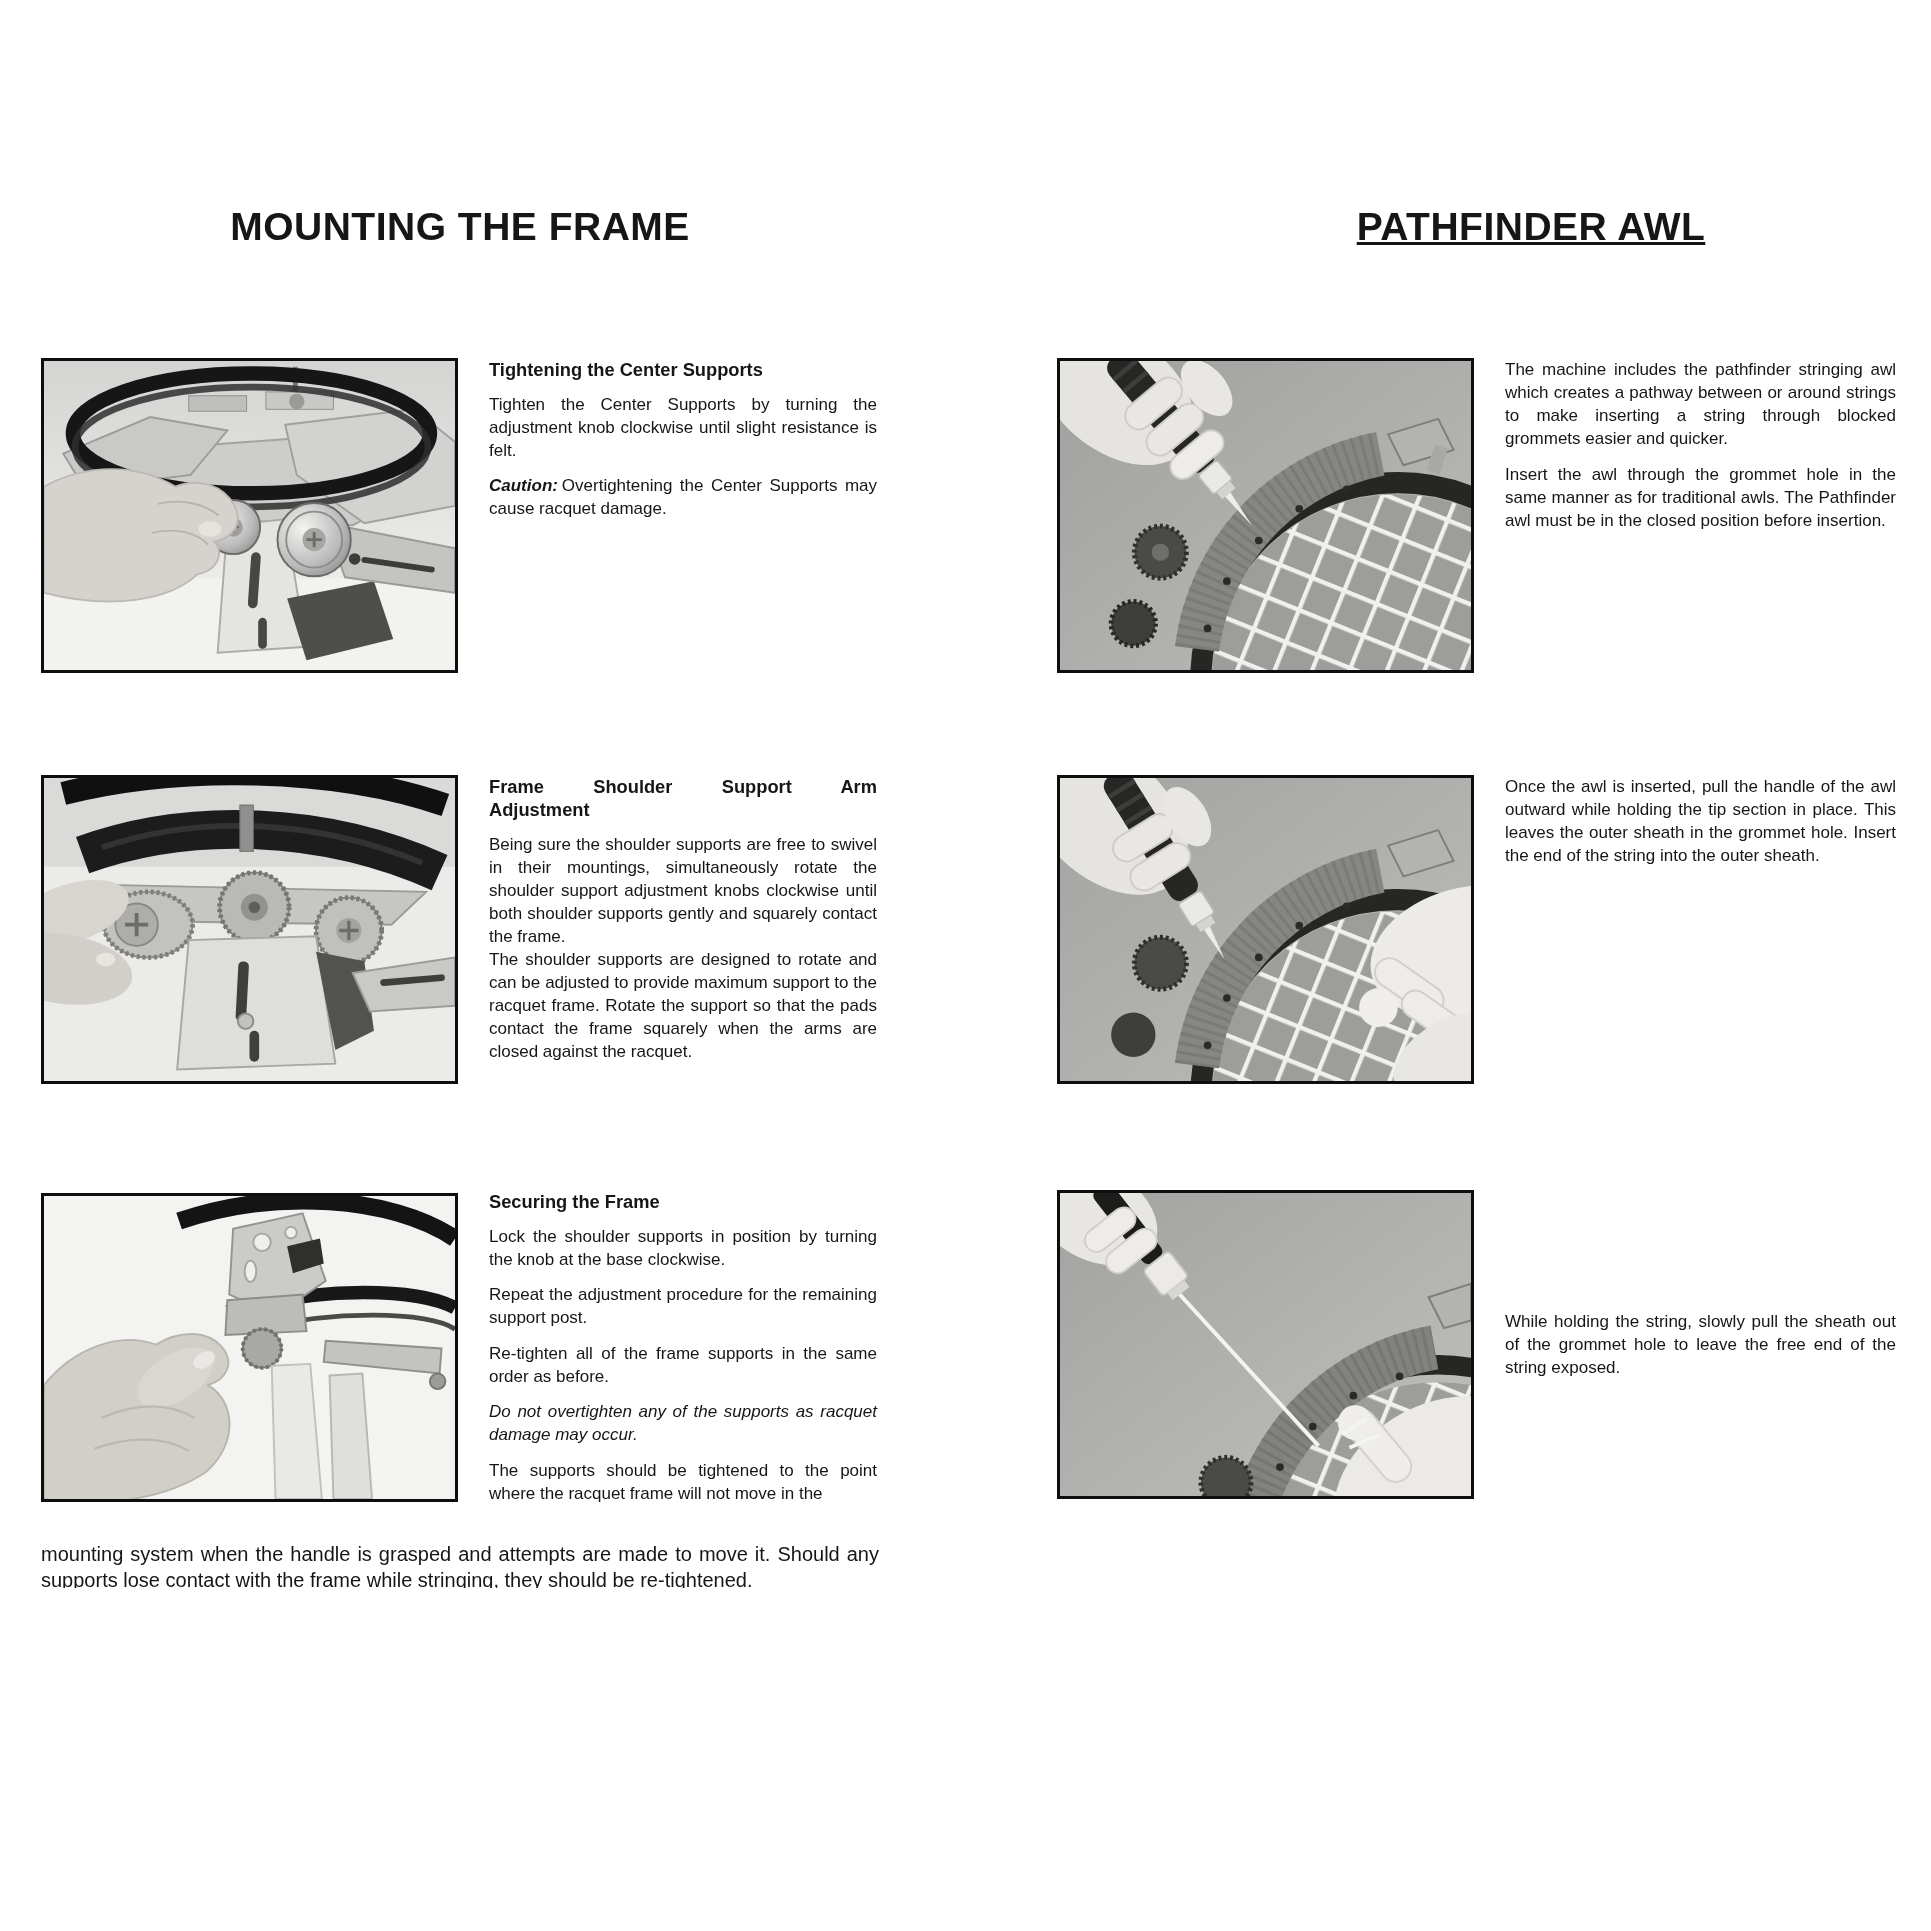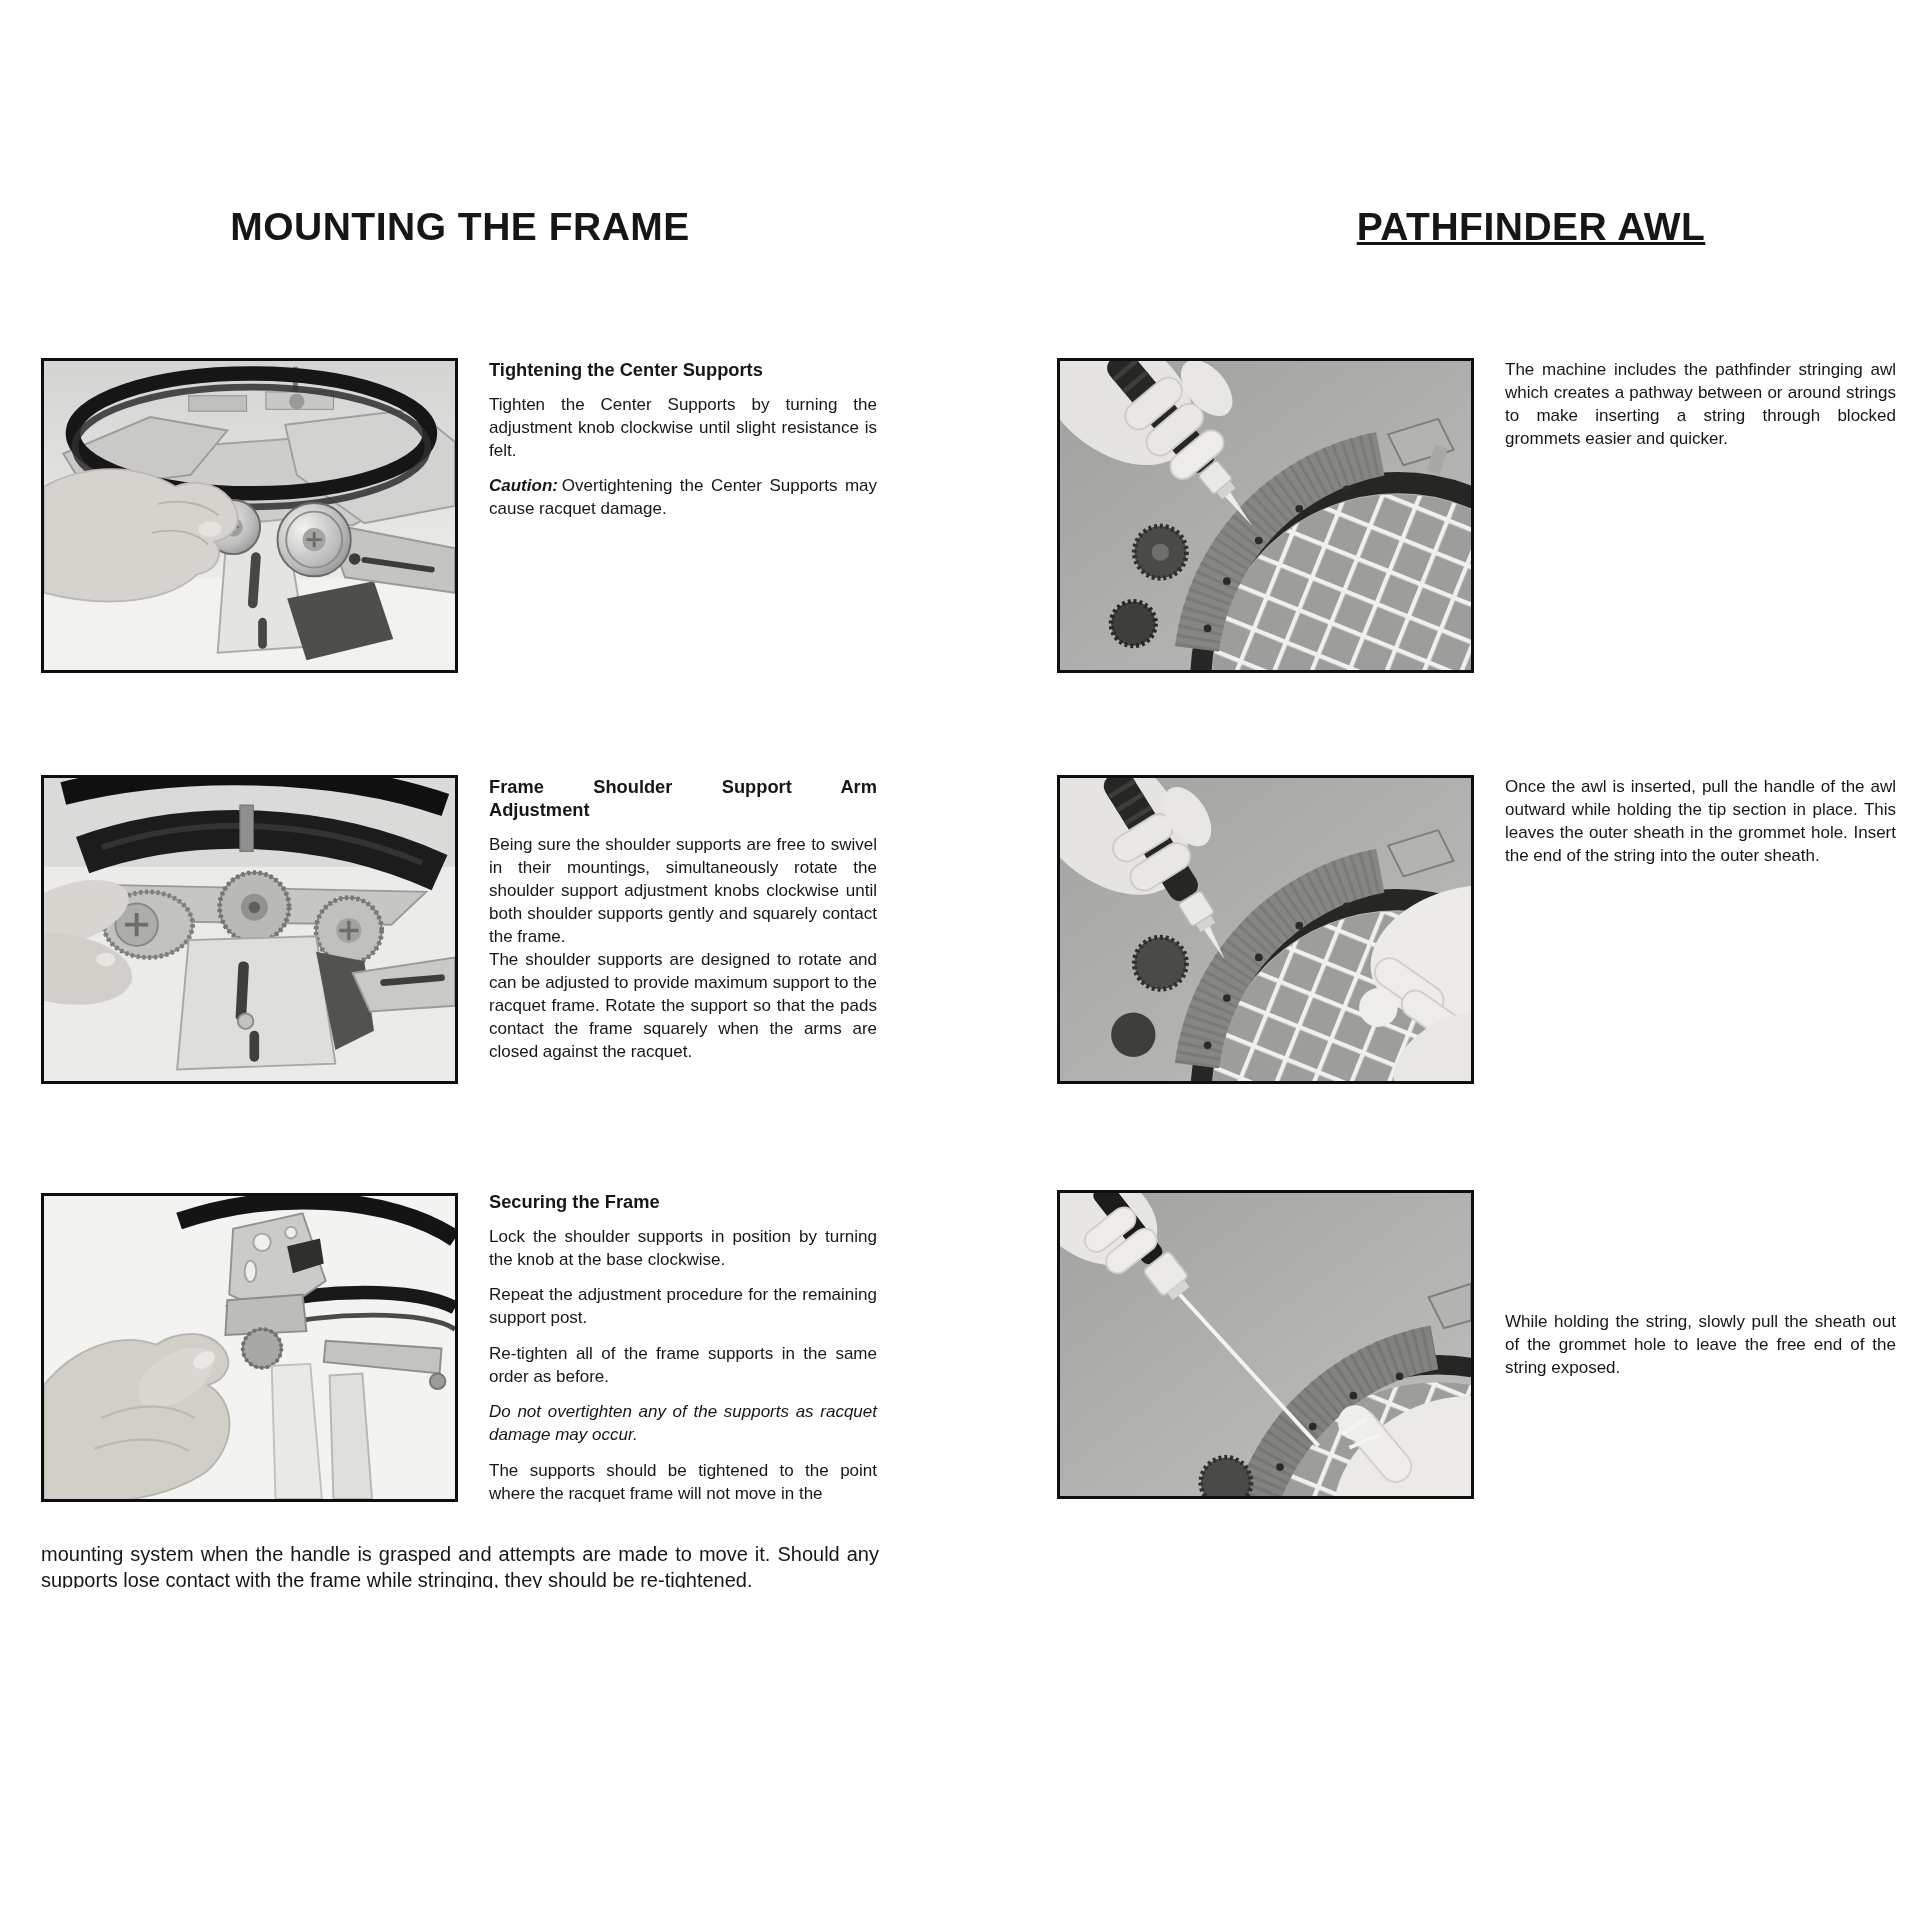--- a/index.html
+++ b/index.html
@@ -229,20 +229,21 @@
           <path d="M67 -2 L108 3 L67 5 Z" fill="#ececea"></path>
         </g>
         <rect x="-14" y="-34" width="28" height="68" rx="14" fill="#e9e7e3" stroke="#cfccc7" stroke-width="2" transform="translate(97,44) rotate(50)"></rect>
         <rect x="-14" y="-34" width="28" height="68" rx="14" fill="#e9e7e3" stroke="#cfccc7" stroke-width="2" transform="translate(119,71) rotate(50)"></rect>
         <rect x="-13" y="-32" width="26" height="64" rx="13" fill="#eeece8" stroke="#cfccc7" stroke-width="2" transform="translate(142,97) rotate(50)"></rect>
         <ellipse cx="152" cy="28" rx="34" ry="20" fill="#e9e7e3" transform="rotate(50 152 28)"></ellipse>
       </svg>
     </figure>
     <div class="textcol wide">
       <p>The machine includes the pathfinder stringing awl which creates a pathway between or around strings to make inserting a string through blocked grommets easier and quicker.</p>
+      <p class="last">Insert the awl through the grommet hole in the same manner as for traditional awls. The Pathfinder awl must be in the closed position before insertion.</p>
     </div>
   </div>
 
   <div class="row r r2">
     <figure class="photo" style="margin:0">
       <svg viewBox="0 0 426 314" width="411" height="303" preserveAspectRatio="none">
         <defs>
           <linearGradient id="gE-bg" x1="0" y1="0" x2="1" y2="1">
             <stop offset="0" stop-color="#a3a3a1"></stop>
               <stop offset="1" stop-color="#bdbdbb"></stop>

